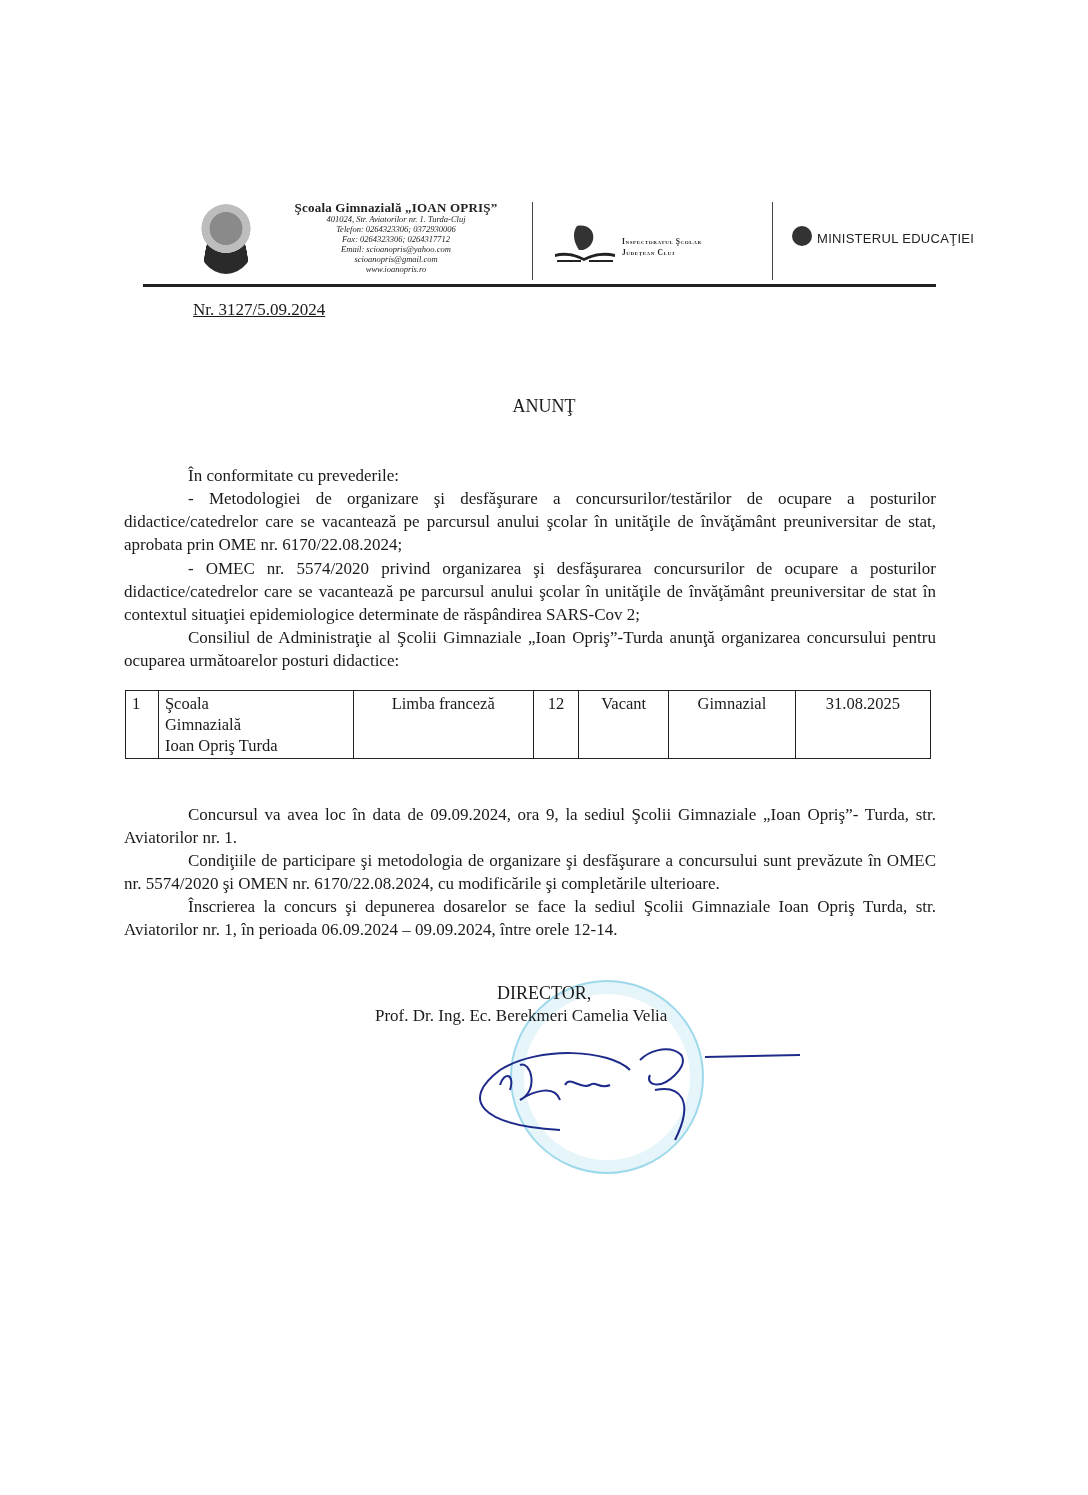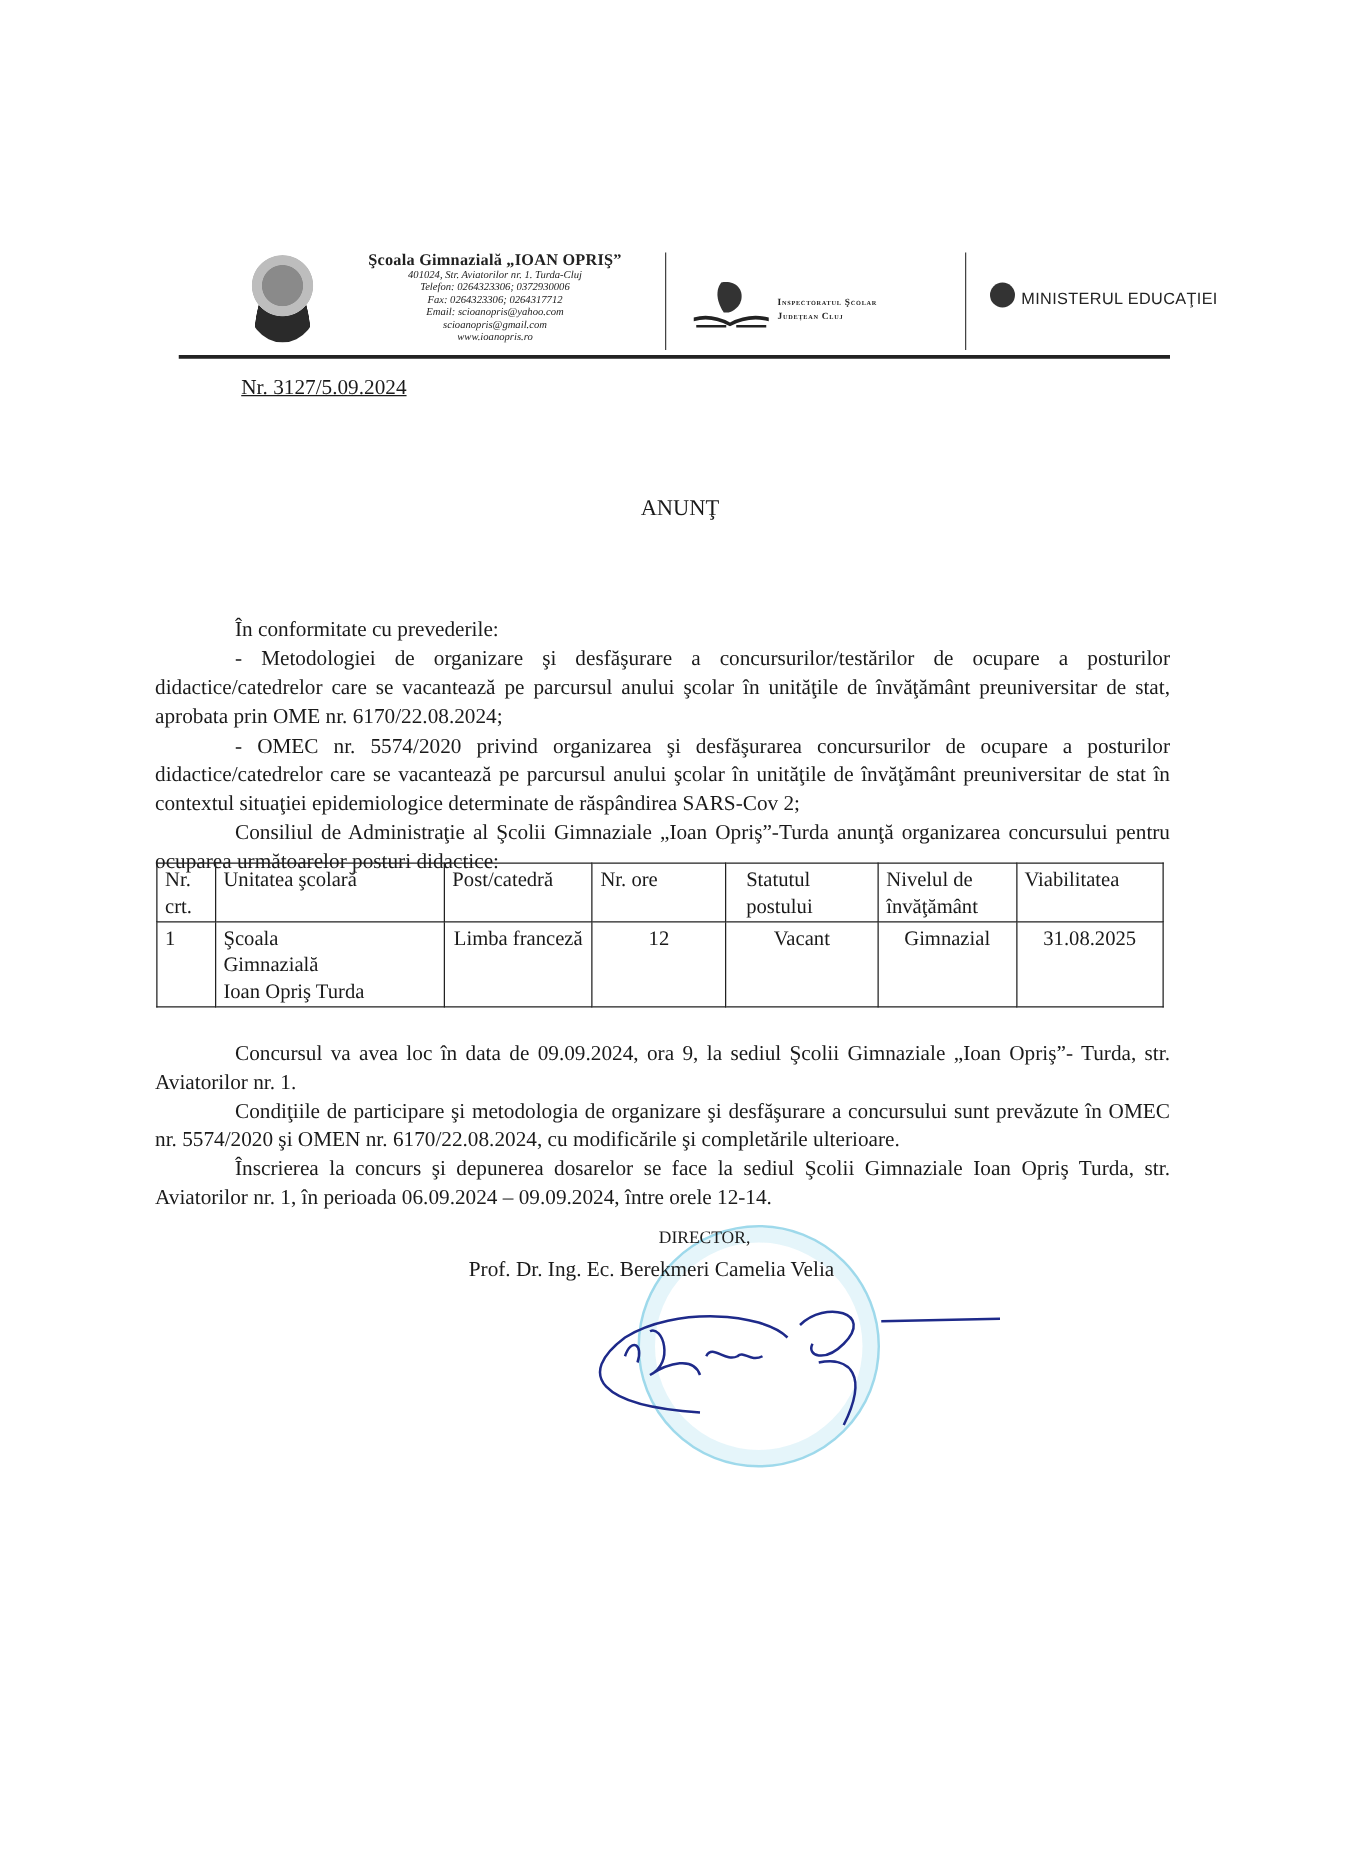--- a/index.html
+++ b/index.html
@@ -16,32 +16,32 @@
   .isj-logo { position: absolute; left: 553px; top: 224px; width: 64px; height: 42px; }
   .isj-text { position: absolute; left: 622px; top: 236px; width: 140px; text-align: left;
               font-family: "Liberation Serif", serif; font-weight: bold; font-size: 7.5px; letter-spacing: 0.6px; line-height: 11px; font-variant: small-caps; color: #222; }
   .min-logo { position: absolute; left: 792px; top: 226px; width: 20px; height: 20px; border-radius: 50%; background: #333; }
   .min-text { position: absolute; left: 817px; top: 231px; font-family: "Liberation Sans", sans-serif; font-size: 13px; letter-spacing: 0.3px; color: #222; }
 
   
   .nr { position: absolute; left: 193px; top: 300px; font-size: 17px; text-decoration: underline; }
   .title { position: absolute; left: 0; width: 1088px; top: 396px; text-align: center; font-size: 18px; }
   .para { position: absolute; left: 124px; width: 812px; font-size: 17px; line-height: 23px; text-align: justify; }
-  .indent { text-indent: 64px; margin-top: 28px; }
+  .indent { text-indent: 64px; }
 
   
   table.posts { position: absolute; left: 125px; top: 690px; width: 806px; border-collapse: collapse; font-size: 16.5px; }
   table.posts td { border: 1px solid #222; vertical-align: top; padding: 2px 6px; line-height: 21px; }
   .c1 { width: 34px; } .c2 { width: 172px; } .c3 { width: 106px; } .c4 { width: 95px; }
   .c5 { width: 100px; } .c6 { width: 98px; } .c7 { width: 105px; }
   .center { text-align: center; margin-top: 45px; }
   .justify-two { display: flex; justify-content: space-between; flex-direction: column; }
 
   
-  .sign-title { position: absolute; left: 497px; top: 983px; font-size: 14px; margin-left: 30px; }
+  .sign-title { position: absolute; left: 497px; top: 983px; font-size: 18px; }
   .sign-name { position: absolute; left: 375px; top: 1006px; font-size: 17px; }
   .stamp { position: absolute; left: 510px; top: 980px; width: 190px; height: 190px; border-radius: 50%;
            border: 2px solid rgba(40,170,210,0.45); box-shadow: inset 0 0 0 12px rgba(40,170,210,0.12); }
   .signature { position: absolute; left: 460px; top: 1030px; width: 350px; height: 120px; }
 </style>
 </head>
 <body>
 
 <div>
   <div class="photo"></div>
@@ -73,29 +73,20 @@
 <div class="nr">Nr. 3127/5.09.2024</div>
 <div class="title">ANUNŢ</div>
 
 <div class="para indent" style="top:464px">În conformitate cu prevederile:</div>
 <div class="para indent" style="top:487px">-        Metodologiei de organizare şi desfăşurare a concursurilor/testărilor de ocupare a posturilor didactice/catedrelor care se vacantează pe parcursul anului şcolar în unităţile de învăţământ preuniversitar de stat, aprobata prin OME nr. 6170/22.08.2024;</div>
 <div class="para indent" style="top:557px">- OMEC nr. 5574/2020 privind organizarea şi desfăşurarea concursurilor de ocupare a posturilor didactice/catedrelor care se vacantează pe parcursul anului şcolar în unităţile de învăţământ preuniversitar de stat în contextul situaţiei epidemiologice determinate de răspândirea SARS-Cov 2;</div>
 <div class="para indent" style="top:626px">Consiliul de Administraţie al Şcolii Gimnaziale „Ioan Opriş”-Turda anunţă organizarea concursului pentru ocuparea următoarelor posturi didactice:</div>
 
 <table class="posts">
   <tbody>
-      <tr>
-    <td class="c1">Nr. crt.</td>
-    <td class="c2">Unitatea şcolară</td>
-    <td class="c3">Post/catedră</td>
-    <td class="c4">Nr. ore</td>
-    <td class="c5" style="padding-left:16px">Statutul postului</td>
-    <td class="c6">Nivelul de învăţământ</td>
-    <td class="c7">Viabilitatea</td>
-  </tr>
   <tr>
     <td>1</td>
     <td>
       <div class="justify-two">
             <span>Şcoala</span>
             <span>Gimnazială</span>
           </div>
       <div>Ioan Opriş Turda</div>
     </td>
     <td class="center">Limba franceză</td>

